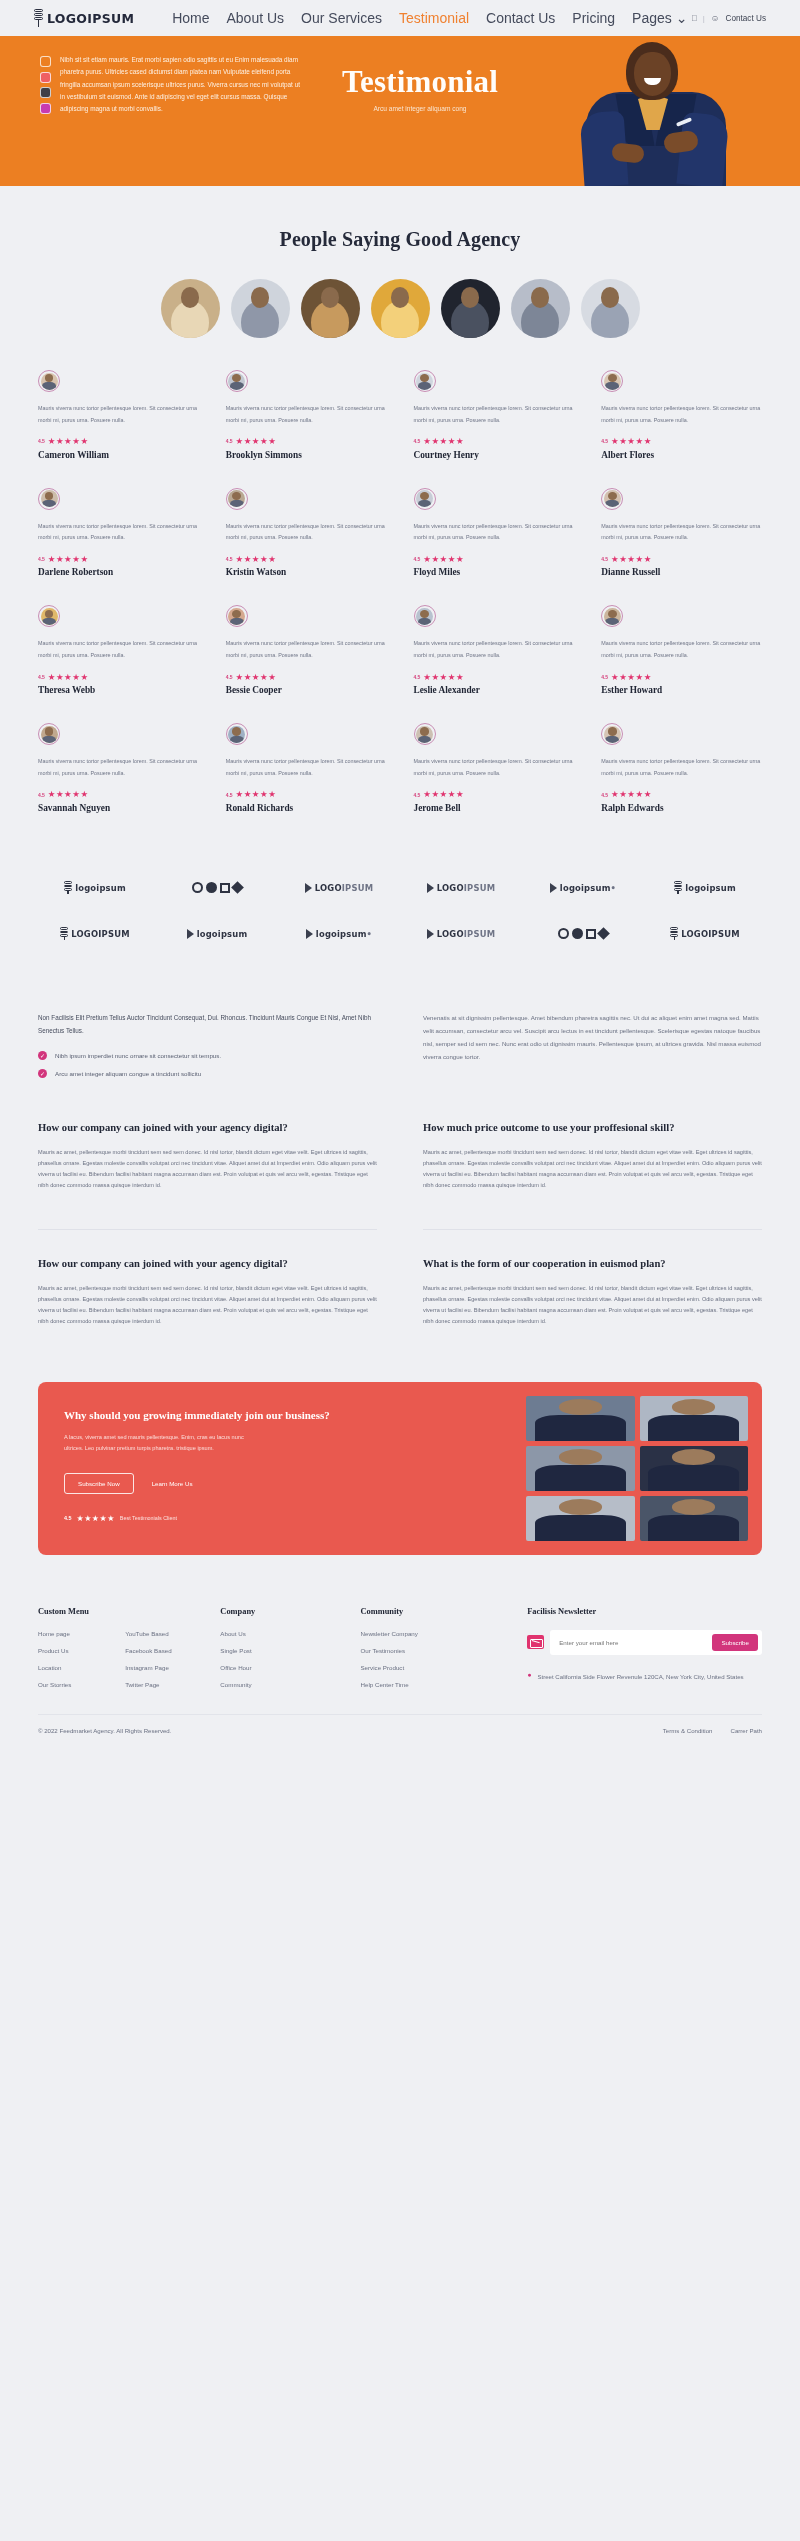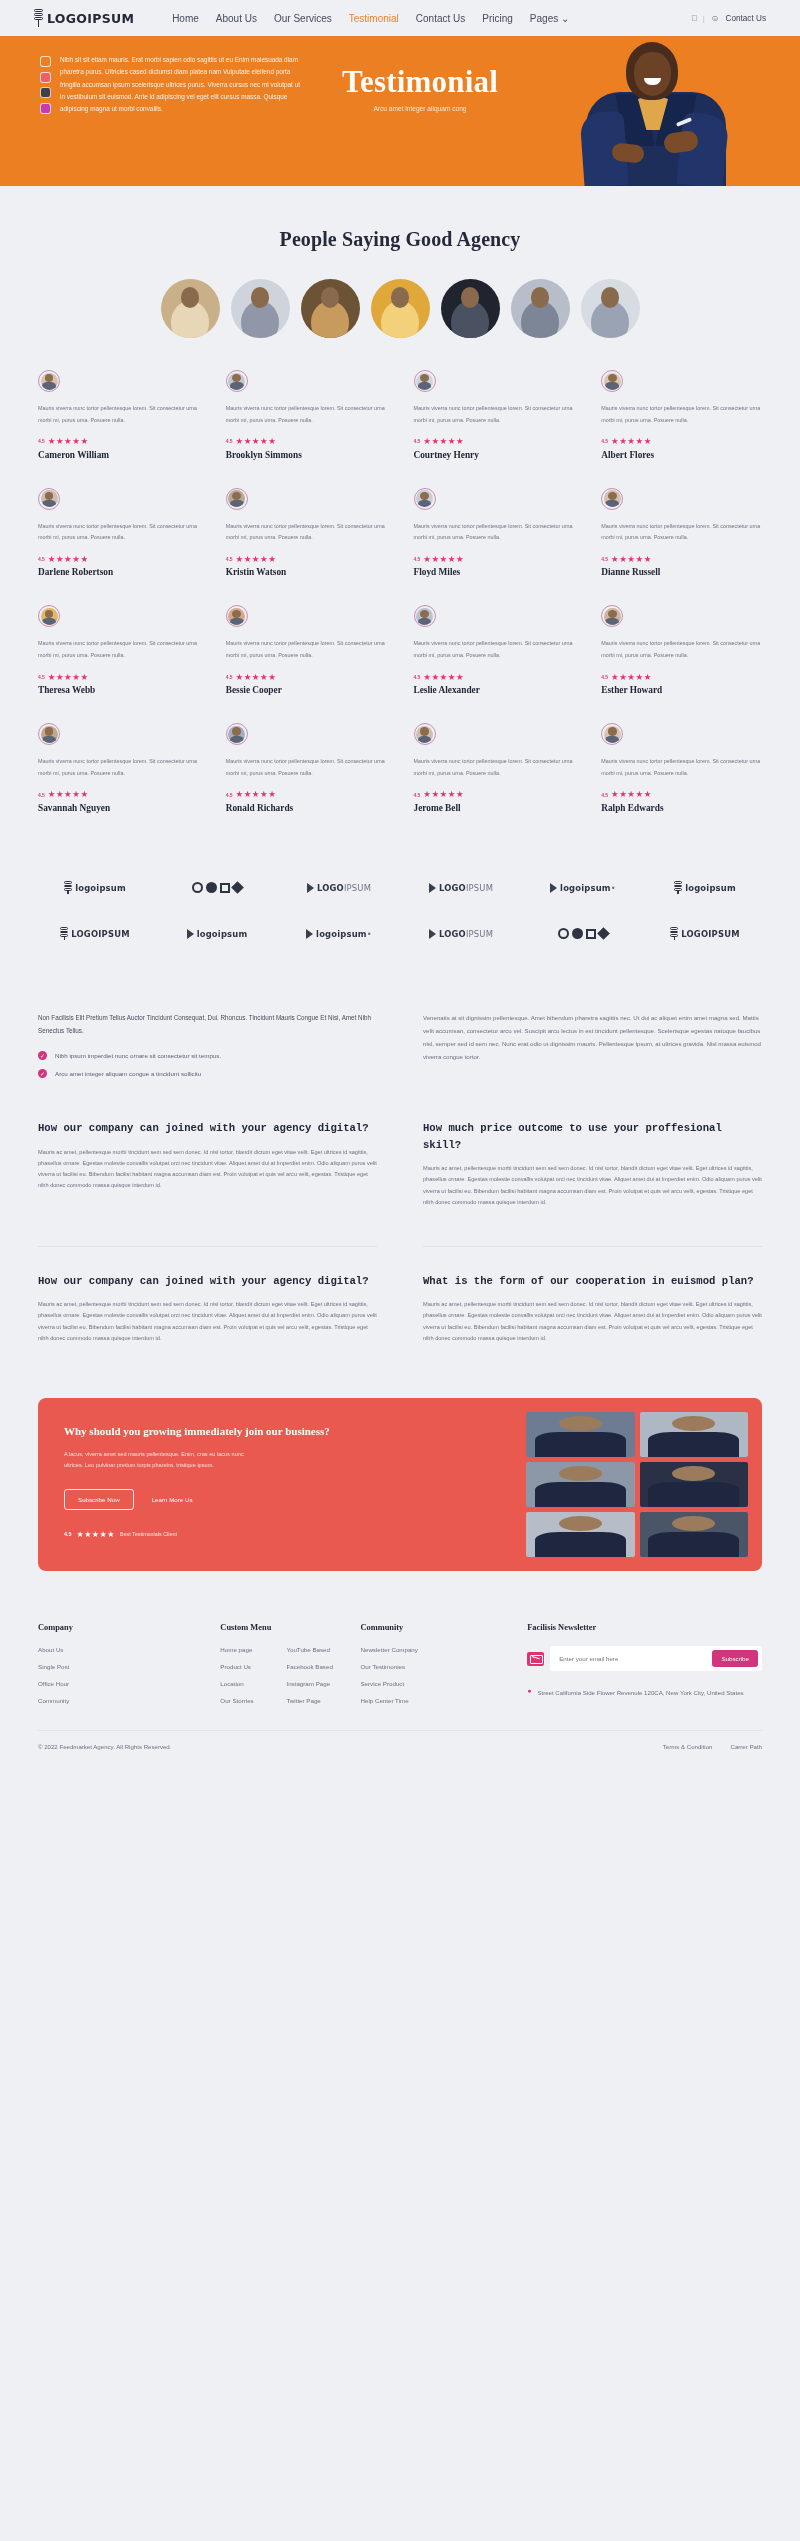--- a/index.html
+++ b/index.html
@@ -32,21 +32,21 @@
   .brand-mark i:nth-child(3){ top: 8px; }
   .brand-mark b {
     position: absolute; left: 4px; top: 10px; width: 1.4px; height: 8px; background: #2b3040;
   }
   .brand-text {
     font-family: "DejaVu Sans", sans-serif;
     font-weight: bold; font-size: 12.5px; letter-spacing: .3px; color: #23283a;
   }
   .nav-links { display: flex; align-items: center; gap: 17px; margin-left: 38px; }
   .nav-links a {
-    font-size: 10px; color: #454b5c; text-decoration: none; white-space: nowrap;
+    font-size: 14px; color: #454b5c; text-decoration: none; white-space: nowrap;
   }
   .nav-links a.active { color: #f08130; }
   .nav-right { margin-left: auto; display: flex; align-items: center; gap: 6px; }
   .nav-right .ic { font-size: 8.5px; color: #5b6070; }
   .nav-right .sep { color: #b9bcc6; font-size: 8px; }
   .nav-right a { font-size: 8.2px; color: #3d4352; text-decoration: none; }
 
   
   .hero {
     position: relative;
@@ -151,21 +151,21 @@
   }
 
   
   .logo-rows { padding: 24px 38px 30px; }
   .logo-row {
     display: grid; grid-template-columns: repeat(6, 1fr);
     align-items: center; gap: 8px; height: 46px;
   }
   .logo-cell { display: flex; align-items: center; justify-content: center; gap: 3px; }
   .lg-txt { font-size: 8.4px; font-weight: bold; color: #2f3443; letter-spacing: .2px; white-space: nowrap; font-family:"DejaVu Sans", sans-serif;}
-  .lg-txt .lt { font-weight: normal; color: #6f7486; margin-top: 45px; }
+  .lg-txt .lt { font-weight: bold; color: #6f7486; margin-top: 45px; }
   .lg-mark { width: 8px; height: 13px; position: relative; flex: none; }
   .lg-mark i { position:absolute; left:0; width:8px; height:2.6px; border:1px solid #2f3443; border-radius:2px; }
   .lg-mark i:nth-child(1){top:0} .lg-mark i:nth-child(2){top:3.4px} .lg-mark i:nth-child(3){top:6.8px}
   .lg-mark b { position:absolute; left:3.2px; top:8.6px; width:1.2px; height:4.4px; background:#2f3443; }
   .lg-tri { width:0;height:0;border-left:7px solid #3a3f4e;border-top:5px solid transparent;border-bottom:5px solid transparent; flex:none;}
   .lg-ring { width:11px;height:11px;border-radius:50%;border:2.2px solid #2f3443; flex:none;}
   .lg-ring.fill { background:#2f3443; }
   .lg-sq { width:10px;height:10px;border:2.2px solid #2f3443; flex:none;}
   .lg-dia { width:9px;height:9px;background:#2f3443;transform:rotate(45deg); flex:none;}
 
@@ -185,21 +185,21 @@
   .intro-right { font-size: 6.1px; line-height: 2.15; color: #6a7082; }
 
   
   .faq {
     display: grid; grid-template-columns: 1fr 1fr; gap: 0 46px;
     padding: 42px 38px 0;
   }
   .faq-item { padding-bottom: 28px; }
   .faq-item.bordered { border-top: 1px solid #dfe1e8; padding-top: 26px; margin-top: 10px; }
   .faq-q {
-    font-family: Liberation Mono, monospace; font-weight: bold;
+    font-family: Liberation Serif, serif; font-weight: bold;
     font-size: 10.6px; line-height: 1.55; color: #222736; margin-bottom: 10px;
   }
   .faq-a { font-size: 5.6px; line-height: 2.0; color: #6b7183; }
 
   
   .cta-wrap { padding: 26px 38px 34px; }
   .cta {
     position: relative; background: #e9594f; border-radius: 8px; overflow: hidden;
     display: flex; min-height: 173px;
   }
@@ -761,48 +761,48 @@
           <span style="position:absolute;left:8%;top:44%;width:84%;height:66%;border-radius:26% 26% 0 0;background:#1f2740"></span>
         </div>
       </div>
   </div>
 </div>
 
 <footer class="footer">
   <div class="footer-cols">
 
     <div>
-      <div class="f-head">Company</div>
-      <div class="f-links">
-        <a>About Us</a>
-        <a>Single Post</a>
-        <a>Office Hour</a>
-        <a>Community</a>
-      </div>
-    </div>
-
-    <div>
       <div class="f-head">Custom Menu</div>
       <div class="f-two">
         <div class="f-links">
           <a>Home page</a>
           <a>Product Us</a>
           <a>Location</a>
           <a>Our Storries</a>
         </div>
         <div class="f-links">
           <a>YouTube Based</a>
           <a>Facebook Based</a>
           <a>Instagram Page</a>
           <a>Twitter Page</a>
         </div>
       </div>
     </div>
 
     <div>
+      <div class="f-head">Company</div>
+      <div class="f-links">
+        <a>About Us</a>
+        <a>Single Post</a>
+        <a>Office Hour</a>
+        <a>Community</a>
+      </div>
+    </div>
+
+    <div>
       <div class="f-head">Community</div>
       <div class="f-links">
         <a>Newsletter Company</a>
         <a>Our Testimonies</a>
         <a>Service Product</a>
         <a>Help Center Time</a>
       </div>
     </div>
 
     <div>

